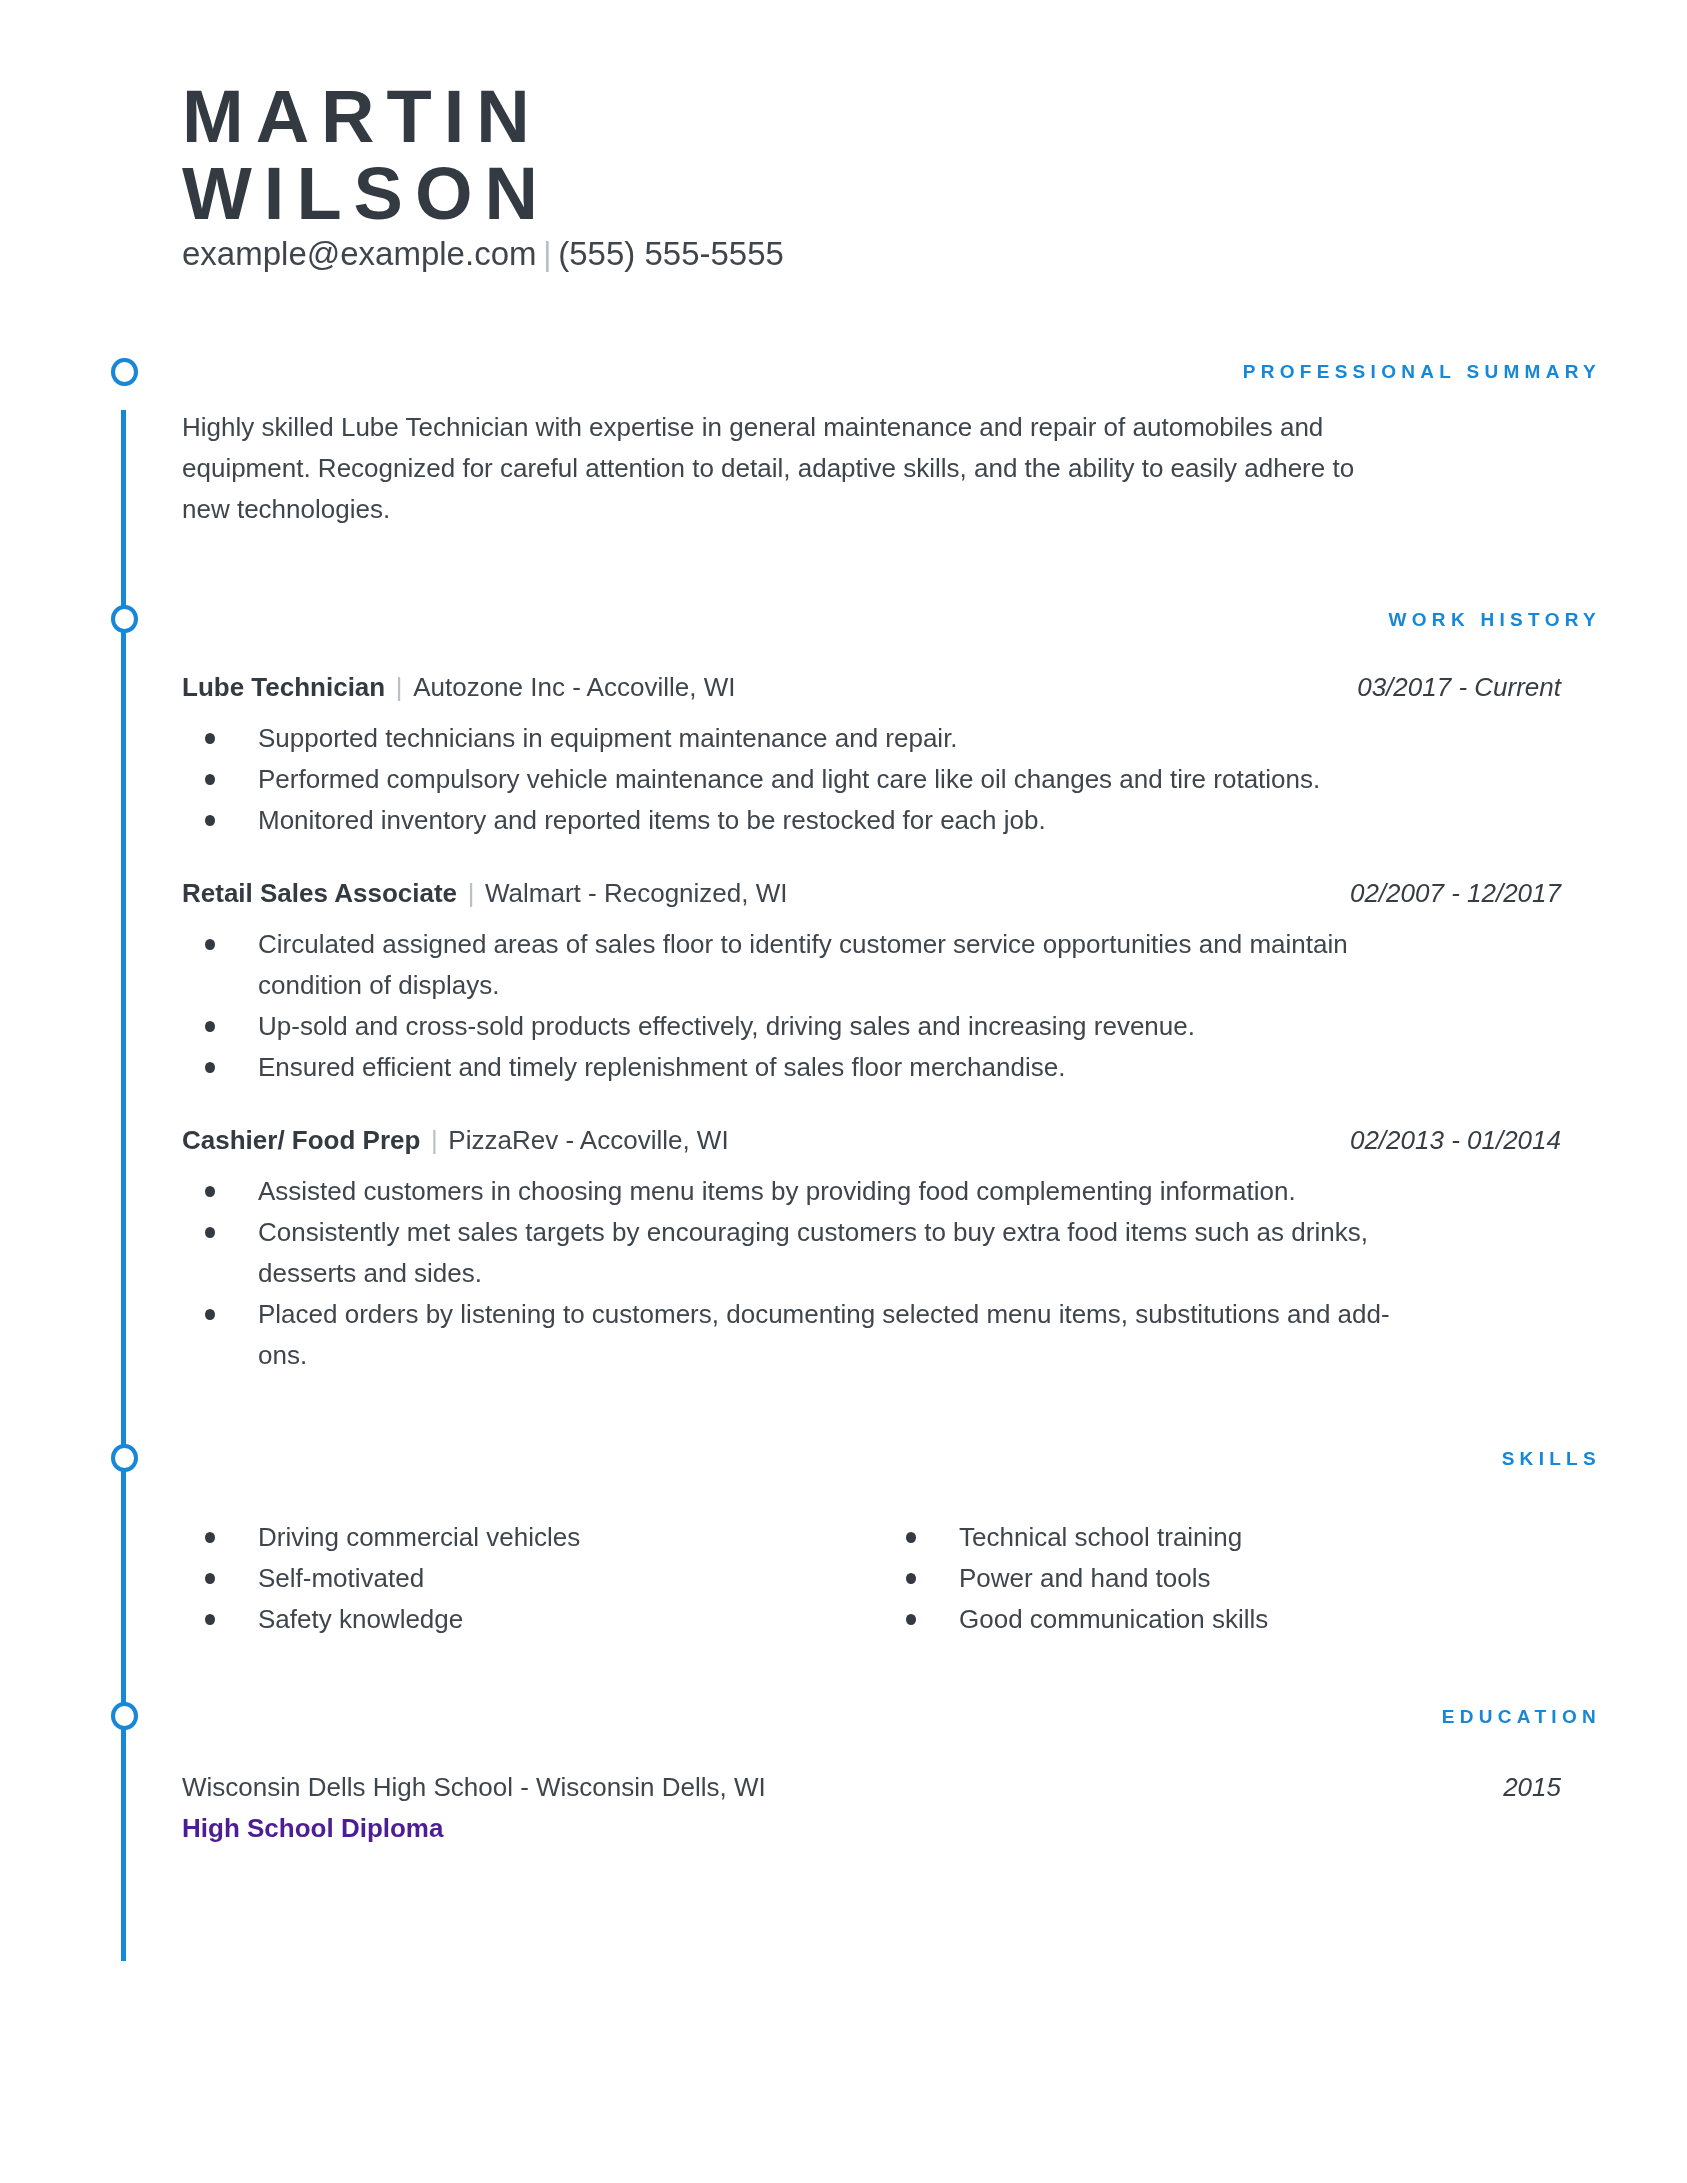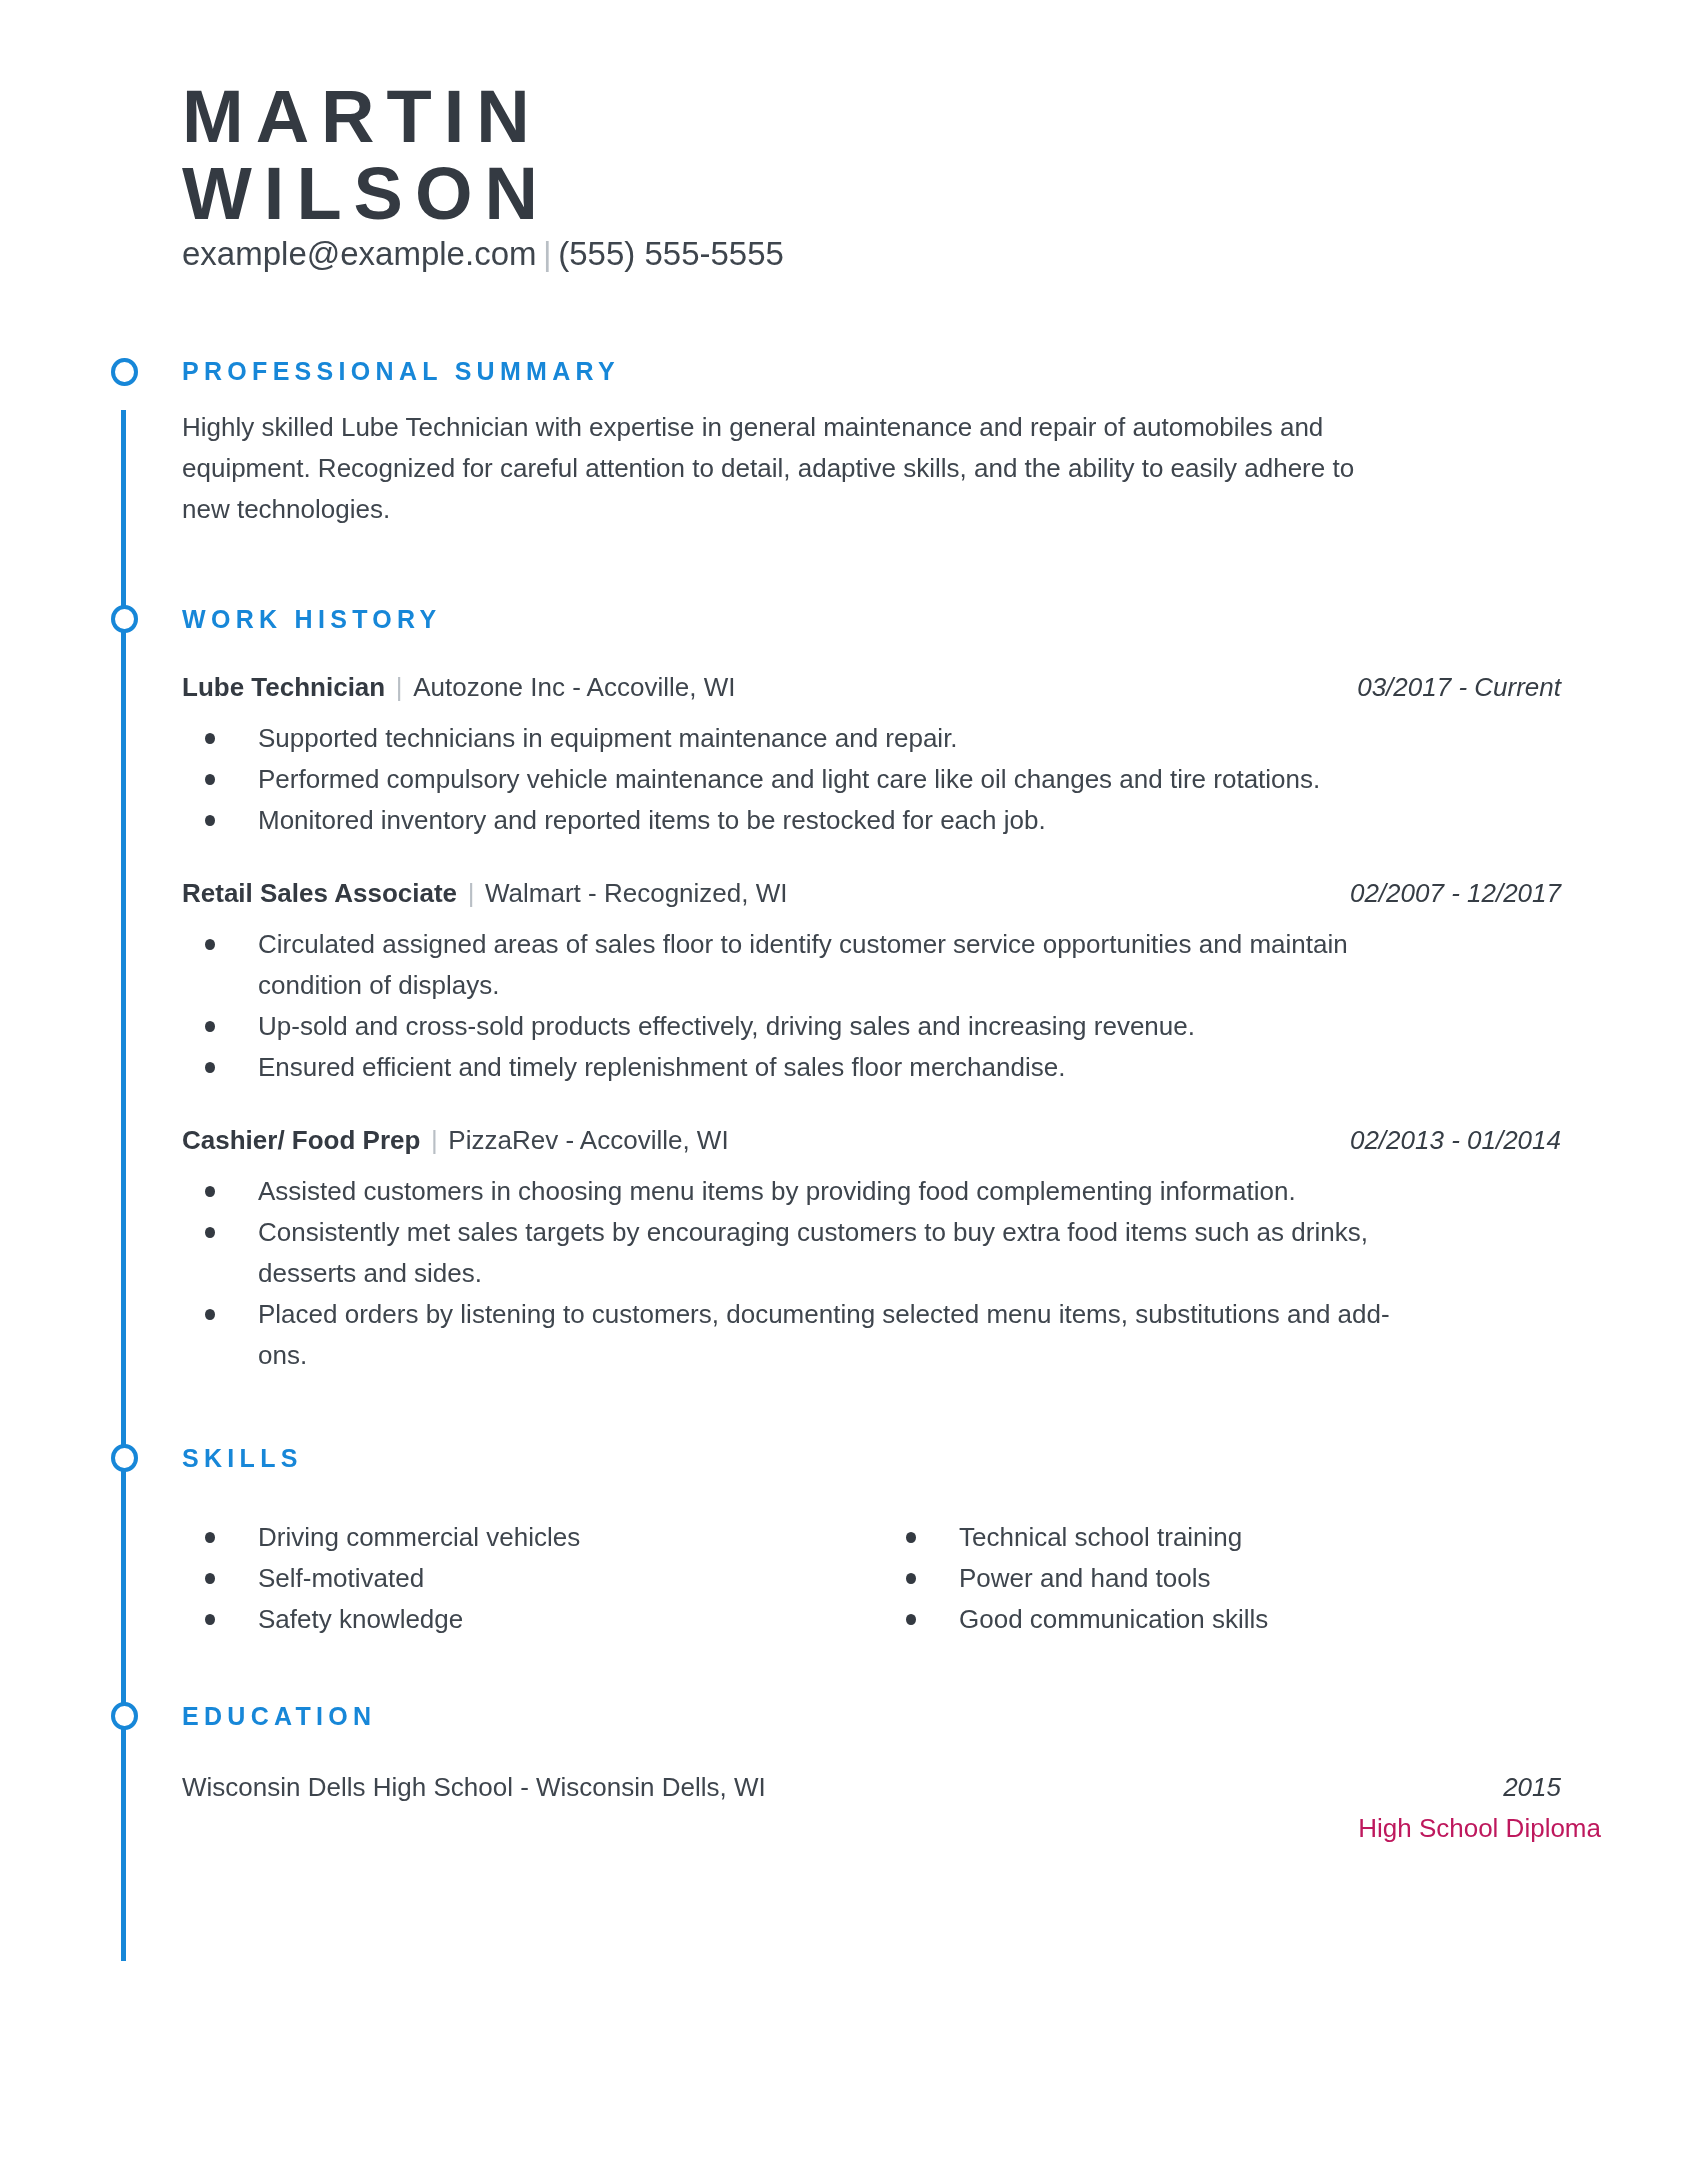--- a/index.html
+++ b/index.html
@@ -34,25 +34,26 @@
     margin-top:4px;
     font-size:33px;
     line-height:35px;
     color:#3e454d;
   }
   .sep{color:#b9bfc5;padding:0 6.6px;}
   
   .section{position:relative;}
   .section-title{
     position:relative;
-    font-size:25px;
+    font-size:19px;
     line-height:37px;
     font-weight:700;
     letter-spacing:5.3px;
     color:#1787d8;
+    text-align:right;
   }
   .node{
     position:absolute;
     left:-71px;top:4.6px;
     width:26.5px;height:28px;
     box-sizing:border-box;
     border:4.6px solid #1787d8;
     border-radius:50%;
     background:#ffffff;
   }
@@ -110,23 +111,22 @@
     align-items:baseline;
     width:1379px;
     font-size:26px;
     line-height:41px;
   }
   .edu-school{color:#3e454d;}
   .edu-year{font-style:italic;color:#363d45;white-space:nowrap;}
   .edu-degree{
     font-size:26px;
     line-height:41px;
-    font-weight:400;
-    color:#be185d;
-    text-align:right;
+    font-weight:700;
+    color:#4c1d95;
   }
 </style>
 </head>
 <body>
 
 <div class="page">
   <div class="rail"></div>
 
   <div>
     <div class="name">MARTIN</div>

